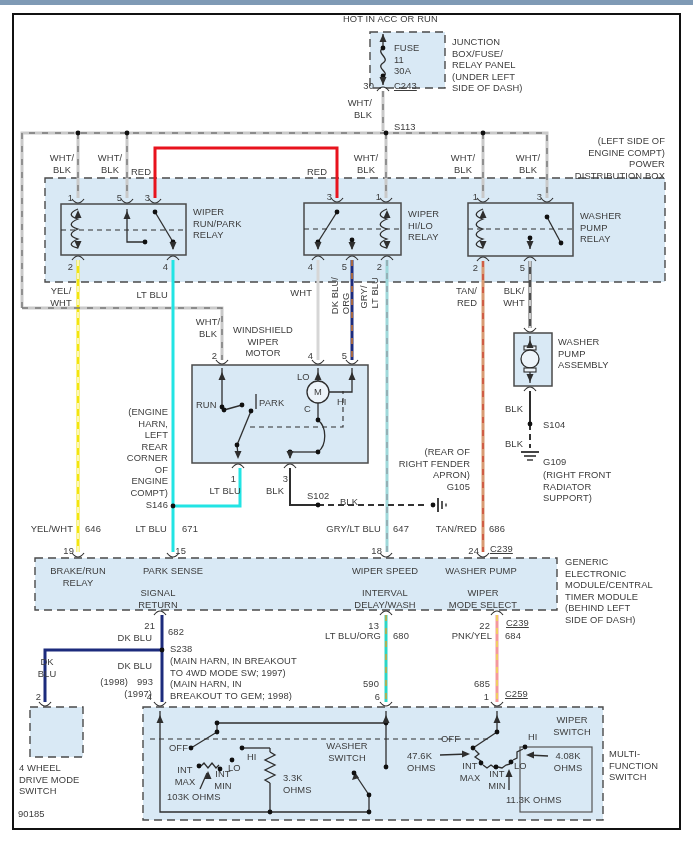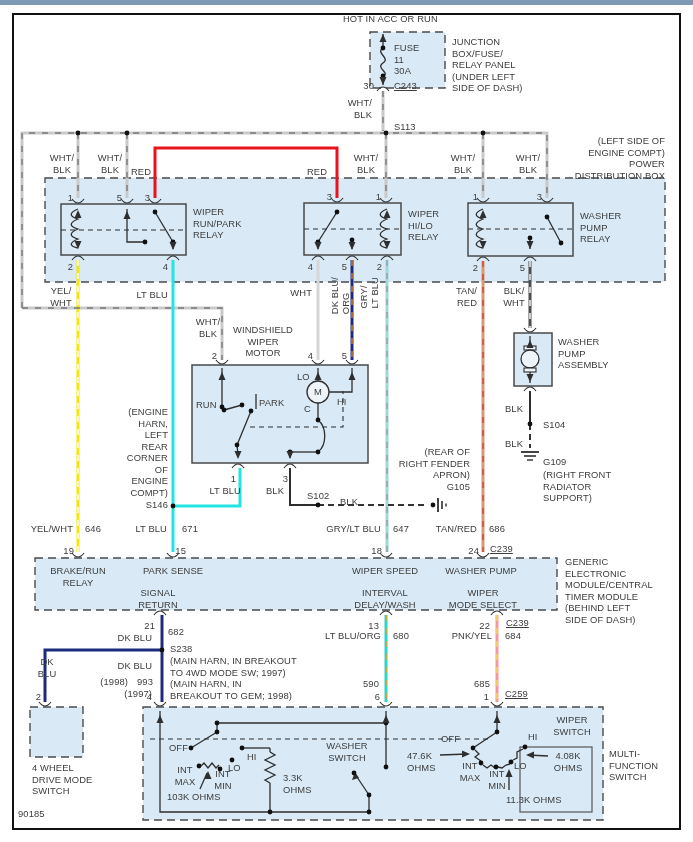--- a/index.html
+++ b/index.html
@@ -444,21 +444,21 @@
 (MAIN HARN, IN
 BREAKOUT TO GEM; 1998)</div>
       <div class="lbl a-c" style="left: 47px; top: 656px;">DK
 BLU</div>
       <div class="lbl a-r" style="left: 152px; top: 660px;">DK BLU</div>
       <div class="lbl a-r" style="left: 128px; top: 676px;">(1998)</div>
       <div class="lbl a-l" style="left: 137px; top: 676px;">993</div>
       <div class="lbl a-r" style="left: 128px; top: 688px; margin-left: 24px;">(1997)</div>
       <div class="lbl a-r" style="left: 152px; top: 691px;">4</div>
       <div class="lbl a-r" style="left: 41px; top: 691px;">2</div>
-      <div class="lbl a-l" style="left: 32px; top: 762px;">4 WHEEL
+      <div class="lbl a-l" style="left: 19px; top: 762px;">4 WHEEL
 DRIVE MODE
 SWITCH</div>
       <div class="lbl a-r" style="left: 379px; top: 678px;">590</div>
       <div class="lbl a-r" style="left: 380px; top: 691px;">6</div>
       <div class="lbl a-r" style="left: 490px; top: 678px;">685</div>
       <div class="lbl a-r" style="left: 489px; top: 691px;">1</div>
       <div class="lbl a-l und" style="left: 505px; top: 688px;">C259</div>
       <div class="lbl a-l" style="left: 609px; top: 739px; margin-top: 9px;">MULTI-
 FUNCTION
 SWITCH</div>

